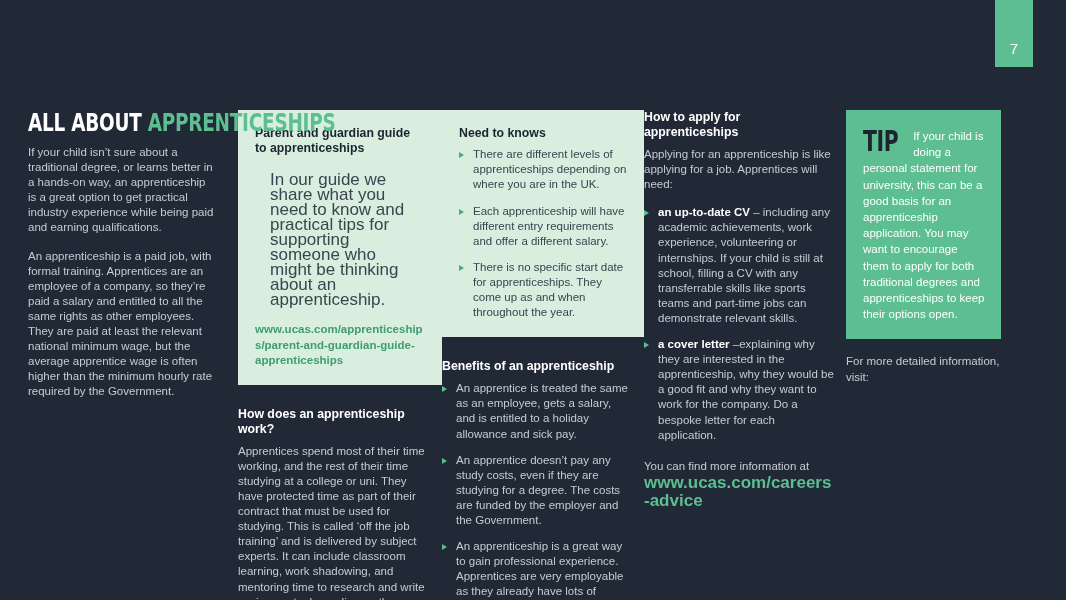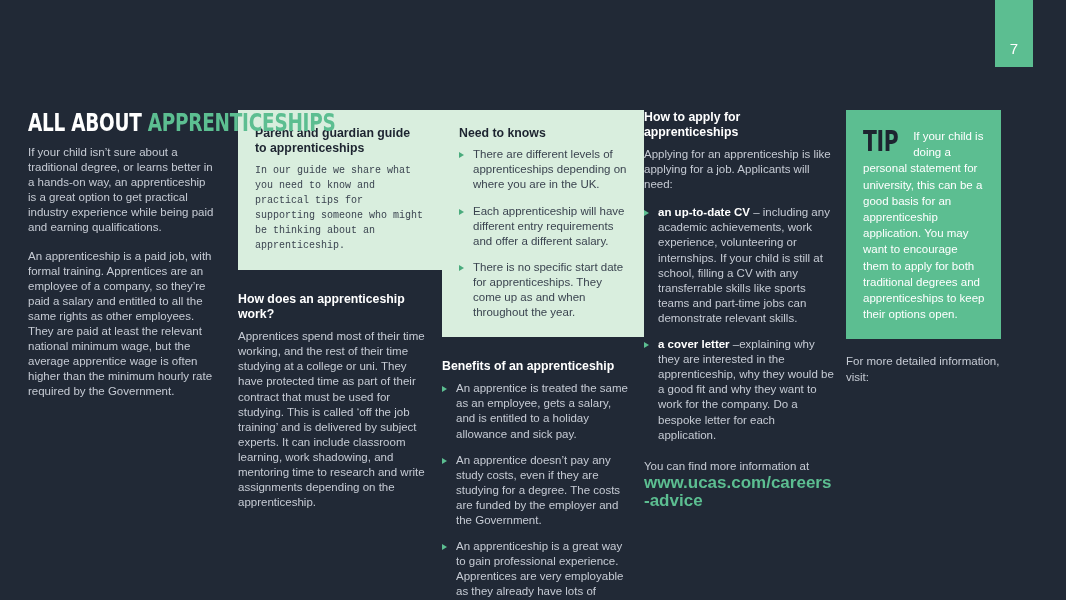--- a/index.html
+++ b/index.html
@@ -101,24 +101,23 @@
   }
   .card h3 {
     color: #1d2430;
     font-size: 12.3px;
     font-weight: bold;
     line-height: 15.3px;
     margin: 0 0 6px 0;
   }
   .card p {
     color: #3b4450;
-    font-size: 10px;
-    line-height: 15.1px;
-    margin: 0;
-    font-family: Liberation Mono, monospace;
+    font-size: 17px;
+    line-height: 15.1px;
+    margin: 15px;
   }
   .card .cardlink {
     color: #3d9e70;
     font-weight: bold;
     font-size: 11.5px;
     line-height: 15.1px;
     display: block;
     word-break: break-word;
   }
 
@@ -206,20 +205,21 @@
   <div class="col col-1">
     <div class="headline"><span class="w">ALL ABOUT </span><span class="g">APPRENTICESHIPS</span></div>
     <p class="body">If your child isn’t sure about a traditional degree, or learns better in a hands-on way, an apprenticeship is a great option to get practical industry experience while being paid and earning qualifications.</p>
     <p class="body">An apprenticeship is a paid job, with formal training. Apprentices are an employee of a company, so they’re paid a salary and entitled to all the same rights as other employees. They are paid at least the relevant national minimum wage, but the average apprentice wage is often higher than the minimum hourly rate required by the Government.</p>
   </div>
 
   <div class="col col-2">
     <div class="card">
       <h3><span>Parent and guardian guide</span><br><span>to apprenticeships</span></h3>
       <p>In our guide we share what you need to know and practical tips for supporting someone who might be thinking about an apprenticeship.</p>
+      <a class="cardlink">www.ucas.com/apprenticeships/parent-and-guardian-guide-apprenticeships</a>
     </div>
     <div class="section-gap"></div>
     <div style="padding-left:0;padding-right:17px;">
       <h3 class="sub">How does an apprenticeship work?</h3>
       <p class="body">Apprentices spend most of their time working, and the rest of their time studying at a college or uni. They have protected time as part of their contract that must be used for studying. This is called ‘off the job training’ and is delivered by subject experts. It can include classroom learning, work shadowing, and mentoring time to research and write assignments depending on the apprenticeship.</p>
     </div>
   </div>
 
   <div class="col col-3">
     <div class="card">
@@ -236,21 +236,21 @@
       <ul class="blist on-dark">
         <li><span class="tri"></span><span>An apprentice is treated the same as an employee, gets a salary, and is entitled to a holiday allowance and sick pay.</span></li>
         <li><span class="tri"></span><span>An apprentice doesn’t pay any study costs, even if they are studying for a degree. The costs are funded by the employer and the Government.</span></li>
         <li><span class="tri"></span><span>An apprenticeship is a great way to gain professional experience. Apprentices are very employable as they already have lots of industry experience.</span></li>
       </ul>
     </div>
   </div>
 
   <div class="col col-4">
     <h3 class="sub">How to apply for apprenticeships</h3>
-    <p class="body">Applying for an apprenticeship is like applying for a job. Applicants will need:</p>
+    <p class="body">Applying for an apprenticeship is like applying for a job. Apprentices will need:</p>
     <ul class="blist on-dark">
       <li><span class="tri"></span><span class="lead-in">an up-to-date CV</span><span> – including any academic achievements, work experience, volunteering or internships. If your child is still at school, filling a CV with any transferrable skills like sports teams and part-time jobs can demonstrate relevant skills.</span></li>
       <li><span class="tri"></span><span class="lead-in">a cover letter</span><span> –explaining why they are interested in the apprenticeship, why they would be a good fit and why they want to work for the company. Do a bespoke letter for each application.</span></li>
     </ul>
     <div class="section-gap-sm"></div>
     <p class="body" style="margin-bottom:0;">You can find more information at</p>
     <a class="link">www.ucas.com/careers-advice</a>
   </div>
 
   <div class="col col-5">

